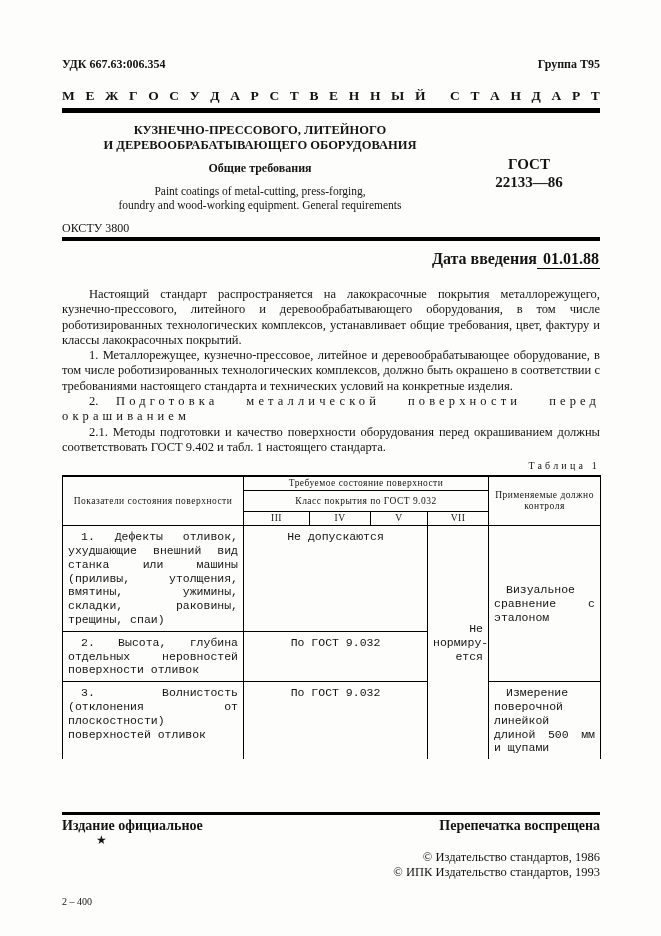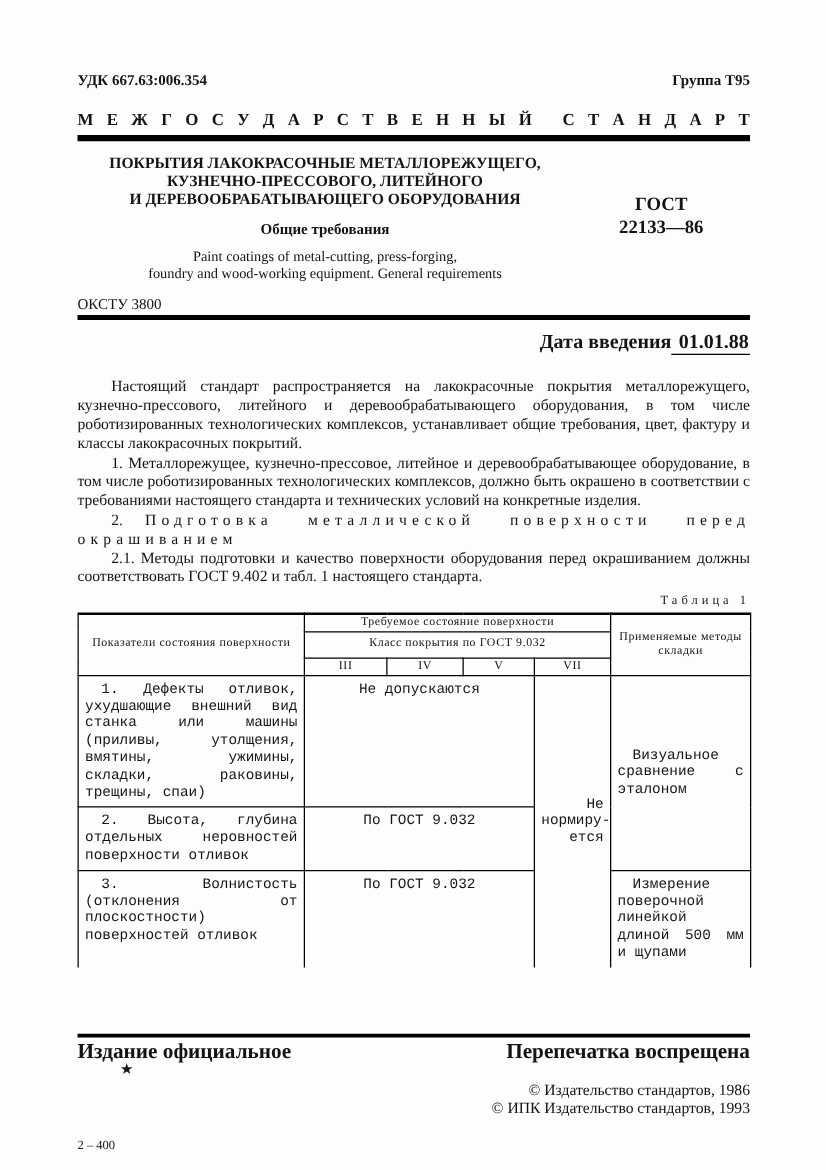--- a/index.html
+++ b/index.html
@@ -30,21 +30,21 @@
   table.gtable{width:100%;border-collapse:collapse;table-layout:fixed;border-top:2px solid #000;}
   .gtable th,.gtable td{border:1px solid #000;}
   .gtable thead th{font-weight:normal;font-size:9.5px;letter-spacing:0.05em;text-align:center;vertical-align:middle;line-height:11px;padding:1px 4px;}
   .gtable tbody td{font-size:11.5px;vertical-align:top;padding:4px 5px;line-height:13.8px;font-family:Liberation Mono, monospace;}
   .cell-indicator{text-align:justify;text-indent:13px;padding:4px 5px 4px 4px;hyphens:manual;}
   .cell-value{text-align:center;}
   .cell-vii{text-align:right;vertical-align:middle !important;line-height:13.2px;padding:2px;hyphens:manual;}
   .cell-method{text-align:justify;text-indent:12px;hyphens:manual;}
   .cell-method-mid{vertical-align:middle !important;}
   .no-bb{border-bottom:none !important;}
-  .footer-row{display:flex;justify-content:space-between;font-weight:bold;font-size:17px;line-height:14px;margin-top:4px;}
+  .footer-row{display:flex;justify-content:space-between;font-weight:bold;font-size:14px;line-height:14px;margin-top:4px;}
   .star{display:block;margin-left:34px;font-size:12px;line-height:12px;margin-top:1px;}
   .copyright{text-align:right;font-size:12.5px;line-height:14.5px;margin-top:4px;}
   .order-number{font-size:10px;margin-top:17px;}
 </style>
 </head>
 <body>
 
 <div class="page">
 
   <div class="top-row">
@@ -52,21 +52,20 @@
     <span>Группа Т95</span>
   </div>
 
   <div class="ms-standard"><span>М</span><span>Е</span><span>Ж</span><span>Г</span><span>О</span><span>С</span><span>У</span><span>Д</span><span>А</span><span>Р</span><span>С</span><span>Т</span><span>В</span><span>Е</span><span>Н</span><span>Н</span><span>Ы</span><span>Й</span><span>&nbsp;</span><span>С</span><span>Т</span><span>А</span><span>Н</span><span>Д</span><span>А</span><span>Р</span><span>Т</span></div>
 
   <div class="rule-thick"></div>
 
   <div class="title-section">
     <div class="title-left">
       <div class="title-main">
-        <div>ПОКРЫТИЯ ЛАКОКРАСОЧНЫЕ МЕТАЛЛОРЕЖУЩЕГО,</div>
         <div>КУЗНЕЧНО-ПРЕССОВОГО, ЛИТЕЙНОГО</div>
         <div>И ДЕРЕВООБРАБАТЫВАЮЩЕГО ОБОРУДОВАНИЯ</div>
       </div>
       <div class="subtitle">Общие требования</div>
       <div class="title-en">
         <div>Paint coatings of metal-cutting, press-forging,</div>
         <div>foundry and wood-working equipment. General requirements</div>
       </div>
     </div>
     <div class="gost-block">
@@ -98,21 +97,21 @@
         <col style="width:66px">
         <col style="width:61px">
         <col style="width:57px">
         <col style="width:61px">
         <col style="width:112px">
     </colgroup>
     <thead>
       <tr style="height:13px">
         <th rowspan="3">Показатели состояния поверхности</th>
         <th colspan="4">Требуемое состояние поверхности</th>
-        <th rowspan="3">Применяемые методы складки</th>
+        <th rowspan="3">Применяемые должно контроля</th>
       </tr>
       <tr style="height:21px">
         <th colspan="4">Класс покрытия по ГОСТ 9.032</th>
       </tr>
       <tr style="height:14px">
         <th>III</th>
         <th>IV</th>
         <th>V</th>
         <th>VII</th>
       </tr>

